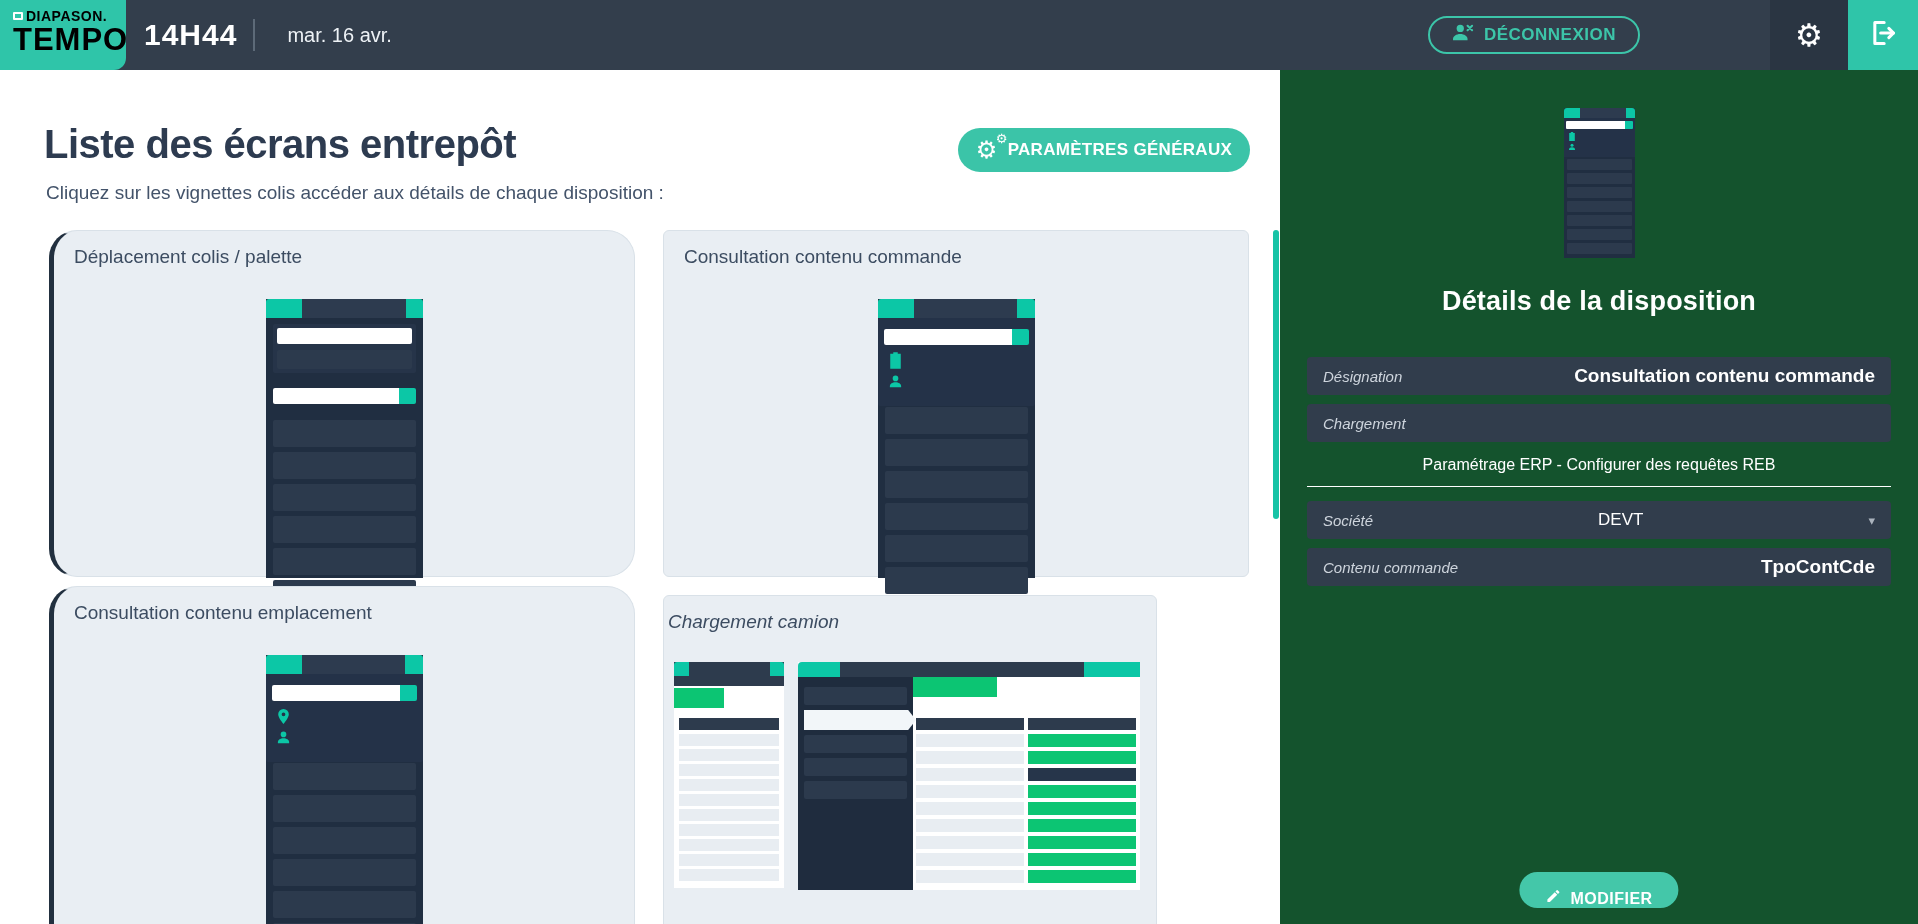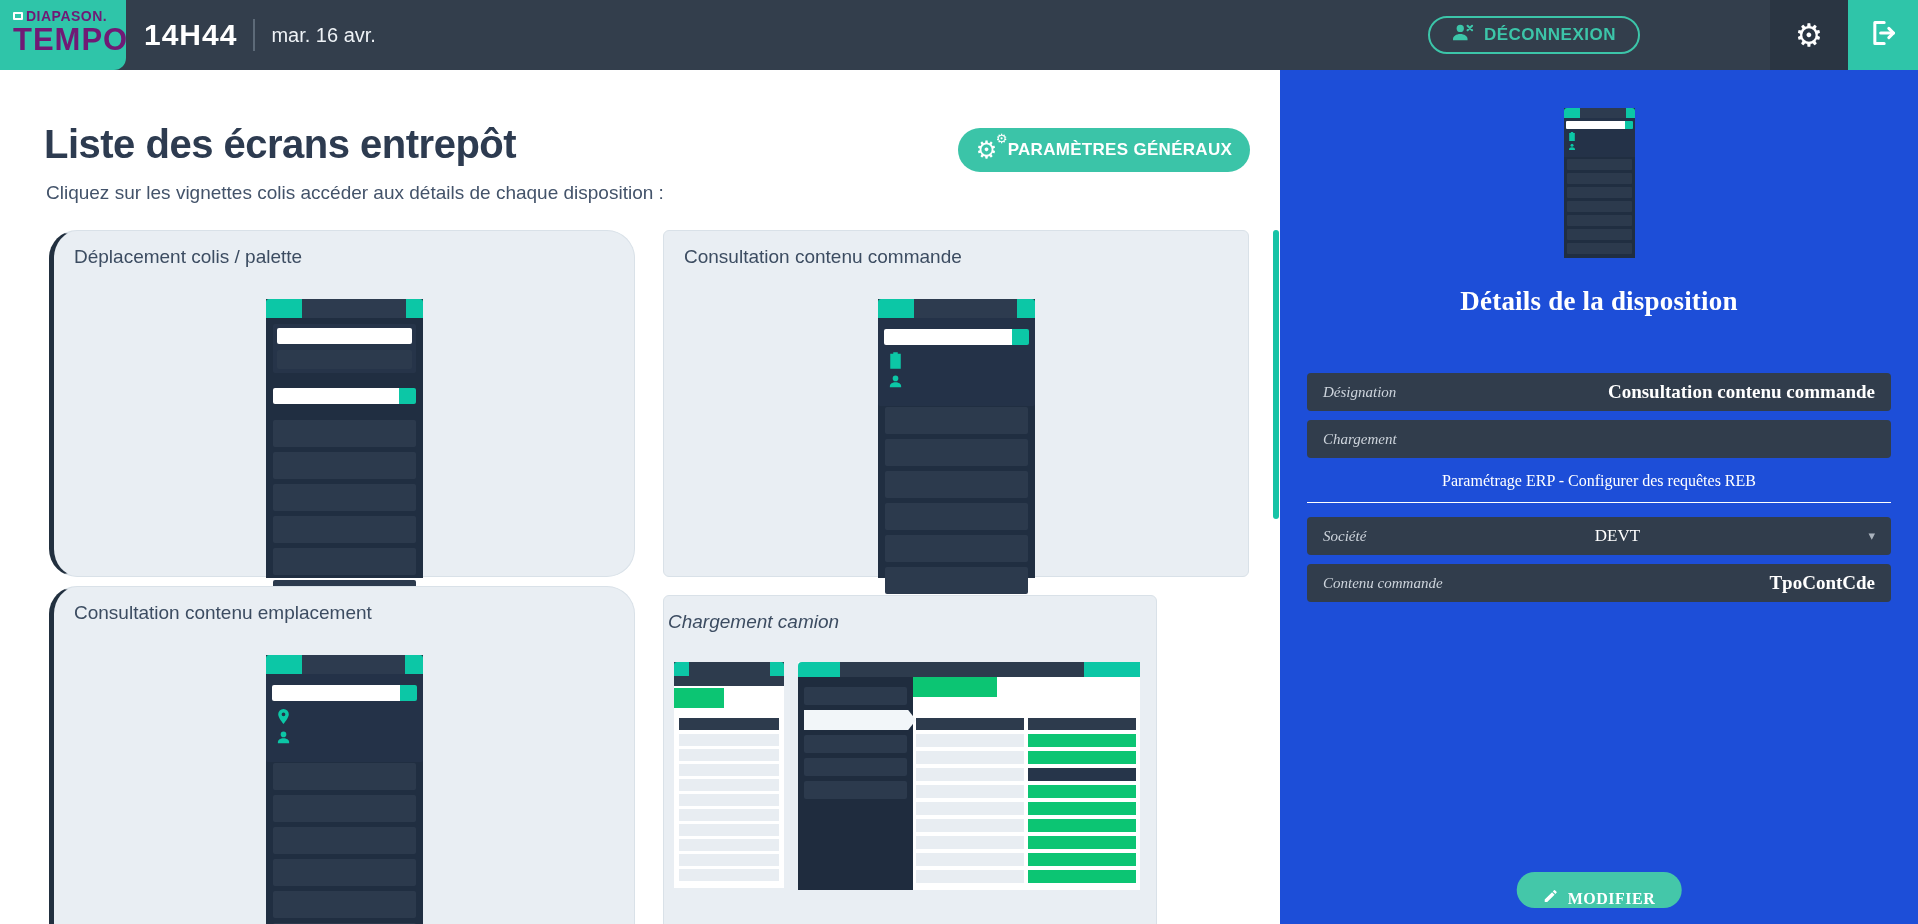--- a/index.html
+++ b/index.html
@@ -1,27 +1,27 @@
 <!DOCTYPE html>
 <html><head>
 <meta charset="utf-8">
 <style>
   * { margin:0; padding:0; box-sizing:border-box; }
   html,body { width:1918px; height:924px; overflow:hidden; font-family:"Liberation Sans","DejaVu Sans",sans-serif; }
   .screen { position:relative; width:1918px; height:924px; background:#ffffff; overflow:hidden; }
 
   
   .topbar { position:absolute; left:0; top:0; width:1918px; height:70px; background:#333e4c; display:flex; align-items:center; z-index:10; }
-  .brand { width:126px; height:70px; background:#2fc5a9; border-radius:0 0 12px 0; color:#701a75; padding:8px 0 0 13px; cursor:pointer; }
+  .brand { width:126px; height:70px; background:#2fc5a9; border-radius:0 0 12px 0; color:#000000; padding:8px 0 0 13px; cursor:pointer; }
   .brand-top { display:flex; align-items:center; gap:3px; font-size:14px; font-weight:700; letter-spacing:0.5px; }
   .monitor-icon { display:inline-block; width:10px; height:8px; border:2px solid #fff; border-radius:1px; }
   .brand-main { font-size:31px; font-weight:700; letter-spacing:1px; line-height:32px; }
   .tb-time { margin-left:18px; font-size:30px; font-weight:700; color:#ffffff; letter-spacing:1px; }
   .tb-divider { width:2px; height:32px; background:#5d6a78; margin:0 16px; }
-  .tb-date { font-size:20px; color:#eef2f6; }
+  .tb-date { font-size:20px; color:#eef2f6;margin-left:16px; }
   .tb-spacer { flex:1; }
   .logout-pill { display:flex; align-items:center; gap:10px; height:38px; padding:0 22px; border:2px solid #3cc5a9; border-radius:19px; background:transparent; color:#3cc5a9; font-size:17px; font-weight:700; letter-spacing:0.5px; cursor:pointer; font-family:inherit; }
   .tb-gap { width:130px; }
   .gear-box { width:78px; height:70px; background:#2a3542; display:flex; align-items:center; justify-content:center; cursor:pointer; }
   .gear-glyph { color:#ffffff; font-size:31px; line-height:1; }
   .exit-box { width:70px; height:70px; background:#2fc5a9; display:flex; align-items:center; justify-content:center; cursor:pointer; }
 
   
   .main { position:absolute; left:0; top:70px; width:1280px; height:854px; background:#fff; }
   .page-title { position:absolute; left:44px; top:52px; font-size:40px; font-weight:700; color:#2d3b50; letter-spacing:-0.5px; }
@@ -85,34 +85,34 @@
   .tA { left:118px; width:108px; }
   .tB { left:230px; width:108px; }
   .tr-table .lgrow, .tr-table .pt-g, .tr-table .pt-d { height:13px; margin-bottom:4px; }
   .pt-g { background:#0cc573; }
   .pt-d { background:#26354a; }
 
   
   .scroll-thumb { position:absolute; left:1273px; top:230px; width:6px; height:289px; background:#17c3a6; border-radius:3px; z-index:6; cursor:pointer; }
 
   
-  .sidebar { position:absolute; left:1280px; top:70px; width:638px; height:854px; background:#1d4ed8; color:#fff;font-family:Liberation Serif, serif; }
+  .sidebar { position:absolute; left:1280px; top:70px; width:638px; height:854px; background:#14532d; color:#fff; }
   .mini-phone { position:relative; width:71px; height:150px; background:#202e41; margin:38px auto 0; }
   .m-hdr { display:flex; height:10px; }
   .m-hdr .tsq { width:16px; } .m-hdr .tsq:last-child { width:9px; }
   .m-body { padding:3px; }
   .m-panel { background:#243248; padding:3px 2px 2px; margin:-3px -3px 2px; }
   .m-bar { display:flex; }
   .m-bar .wbar { flex:1; height:8px; border-radius:1px 0 0 1px; }
   .m-bar .tsq { width:8px; height:8px; border-radius:0 1px 1px 0; }
   .m-icons { padding:2px 1px; }
   .m-icons svg { display:block; margin:1px 0 2px 1px; }
   .mrow { height:11px; background:#2c3a4d; border-radius:1px; margin-bottom:3px; }
   .sb-heading { text-align:center; font-size:27px; font-weight:700; margin-top:28px; letter-spacing:0.2px; }
-  .fields { margin-top:56px; }
+  .fields { margin-top:40px; }
   .field-row { height:38px; background:#313d4c; border-radius:4px; display:flex; align-items:center; padding:0 16px; margin:0 27px 9px; }
   .f-label { font-style:italic; font-size:15px; color:#ced5dd; }
   .f-value-right { margin-left:auto; font-size:19px; font-weight:700; color:#fff; }
   .f-value-center { flex:1; text-align:center; font-size:17px; color:#fff; }
   .chevron { color:#aab3bd; font-size:13px; }
   .sb-note { text-align:center; font-size:16px; color:#fff; margin:14px 27px 0; }
   .sb-rule { border:none; border-bottom:1px solid #ffffff; margin:12px 27px 14px; }
   .modify-btn { position:absolute; left:50%; bottom:16px; transform:translateX(-50%); height:36px; padding:0 26px; border:none; border-radius:18px; background:#44c7a9; color:#fff; font-size:16px; font-weight:700; letter-spacing:0.5px; display:flex; align-items:flex-end; gap:9px; cursor:pointer; font-family:inherit; }
 </style>
 </head>

